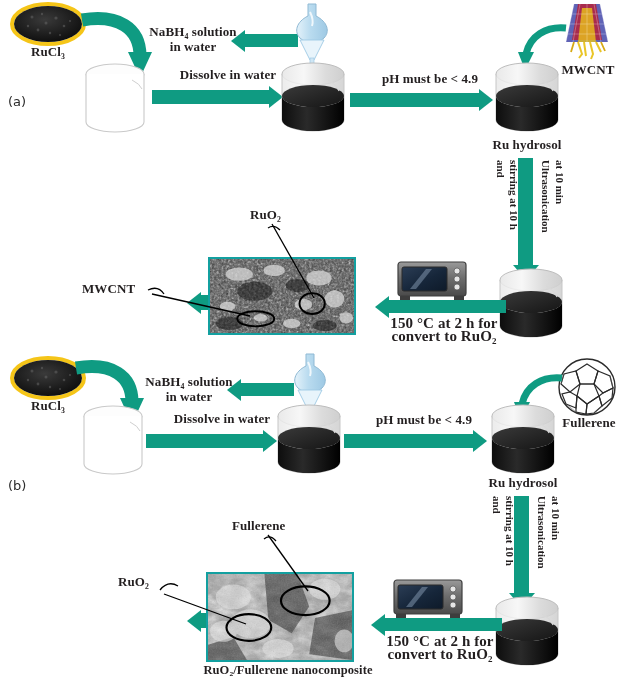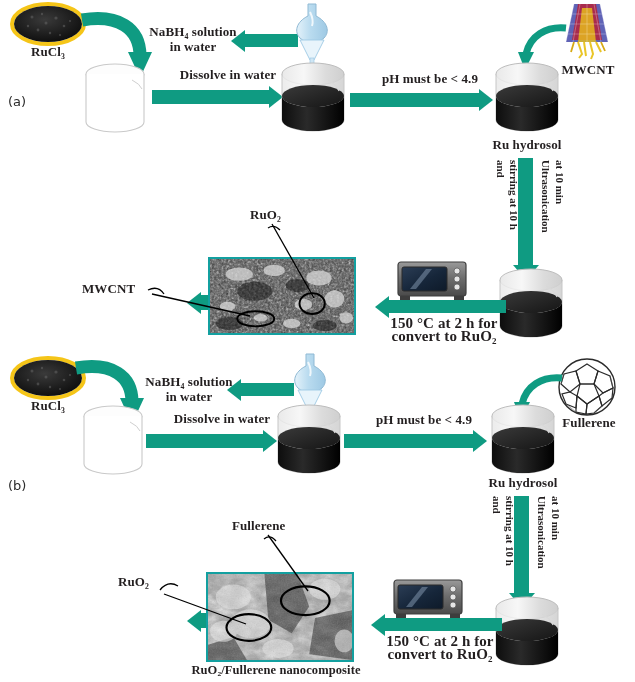--- a/index.html
+++ b/index.html
@@ -524,15 +524,15 @@
   </div>
 
   <div class="lbl t13" style="left:118px; top:575px;">RuO₂</div>
   <div class="leader" style="left:158px; top:578px; width:98px; height:52px;">
     <svg viewBox="0 0 98 52">
       <path d="M2 12 q8 -10 18 -4" stroke="#000" stroke-width="1.3" fill="none"></path>
       <path d="M6 16 L 88 46" stroke="#000" stroke-width="1.3" fill="none"></path>
     </svg>
   </div>
 
-  <div class="lbl t12 c" style="left:156px; top:663px; width:240px;">RuO₂/Fullerene nanocomposite</div>
+  <div class="lbl t12 c" style="left:168px; top:663px; width:240px;">RuO₂/Fullerene nanocomposite</div>
 
 </div>
 
 </body></html>

